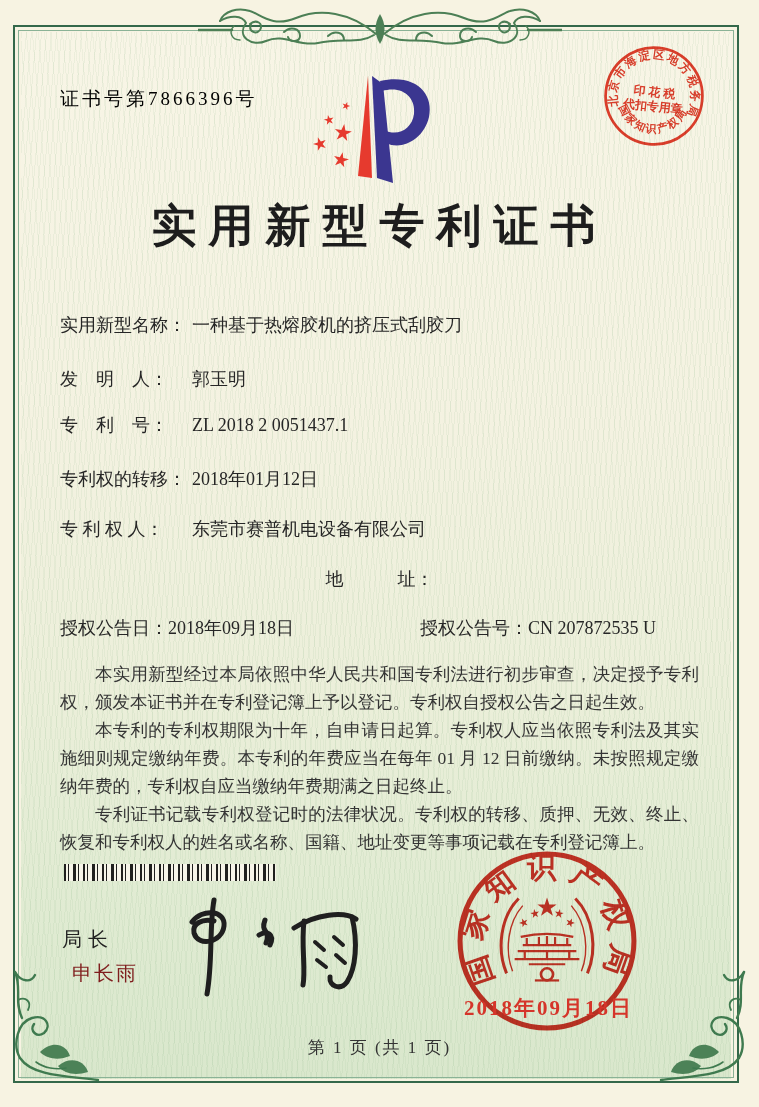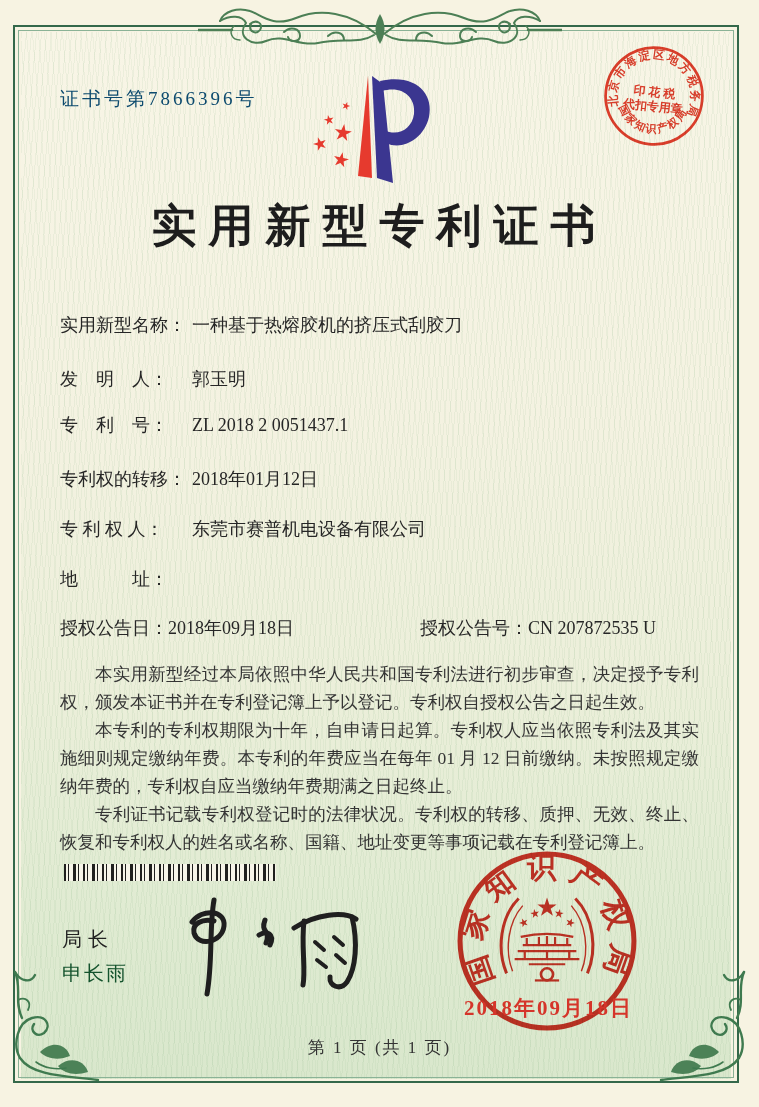--- a/index.html
+++ b/index.html
@@ -14,42 +14,42 @@
     position:absolute;left:21px;top:32px;right:28px;bottom:28px;
     background:
       repeating-linear-gradient(95deg, rgba(125,175,125,0.10) 0 1px, rgba(0,0,0,0) 1px 5px),
       repeating-linear-gradient(85deg, rgba(125,175,125,0.09) 0 1px, rgba(0,0,0,0) 1px 6px),
       linear-gradient(180deg,#f8f5e6 0%,#f4f2e1 38%,#ecefda 62%,#e0ebd2 84%,#d9e7cc 100%);
   }
   .frame-outer{position:absolute;left:13px;top:25px;right:20px;bottom:24px;border:2px solid #34684a;}
   .frame-inner{position:absolute;left:18px;top:30px;right:25px;bottom:29px;border:1px solid #8ab296;}
   .abs{position:absolute;}
 
-  .cert-no{left:60px;top:86px;font-size:19px;letter-spacing:3px;color:#0c4a6e;}
+  .cert-no{left:60px;top:86px;font-size:19px;letter-spacing:3px;color:#000000;}
   .title{left:0;right:0;top:196px;text-align:center;font-size:45px;font-weight:700;
          letter-spacing:12px;color:#1d1d1d;}
 
   .row{left:60px;right:60px;display:flex;align-items:center;font-size:18px;line-height:26px;color:#262626;}
   .row .lab{flex:0 0 132px;white-space:pre;}
   .row .val{flex:1;}
   .grant-row{left:60px;right:40px;font-size:18px;color:#262626;}
   .grant-right{position:absolute;left:360px;top:0;white-space:nowrap;}
 
   .paras{left:60px;right:60px;top:660px;font-size:17.5px;line-height:28px;color:#343434;text-align:justify;}
   .paras p{margin:0;text-indent:2em;}
 
   .barcode{left:64px;top:864px;width:212px;height:17px;
     background:repeating-linear-gradient(90deg,
       #20201e 0 2px,#f6f4e8 2px 4px,
       #20201e 4px 5px,#f6f4e8 5px 9px,
       #20201e 9px 12px,#f6f4e8 12px 14px,
       #20201e 14px 15px,#f6f4e8 15px 19px);}
 
   .director-label{left:62px;top:926px;font-size:20px;letter-spacing:6px;color:#222;}
-  .director-name{left:62px;top:960px;font-size:20px;letter-spacing:2px;color:#14532d;}
+  .director-name{left:72px;top:960px;font-size:20px;letter-spacing:2px;color:#7f1d1d;}
 
   .seal-date{left:464px;top:994px;font-size:21px;letter-spacing:2px;color:#d5352a;font-weight:700;z-index:6;}
   .footer{left:0;right:0;top:1036px;text-align:center;font-size:17px;letter-spacing:2px;color:#333;}
 
   svg{display:block;}
   .stamp{mix-blend-mode:multiply;}
 </style>
 </head>
 <body>
 
@@ -147,21 +147,21 @@
   <span class="val">ZL 2018 2 0051437.1</span>
 </div>
 <div class="abs row" style="top:466px;">
   <span class="lab">专利权的转移：</span>
   <span class="val">2018年01月12日</span>
 </div>
 <div class="abs row" style="top:516px;">
   <span class="lab">专 利 权 人：</span>
   <span class="val">东莞市赛普机电设备有限公司</span>
 </div>
-<div class="abs row" style="top:566px;">
+<div class="abs row" style="top:566px;flex-direction:column;">
   <span class="lab">地　　　址：</span>
 </div>
 <div class="abs grant-row" style="top:616px;">
   <span>授权公告日：</span><span>2018年09月18日</span>
   <span class="grant-right"><span>授权公告号：</span><span>CN 207872535 U</span></span>
 </div>
 
 <div class="abs paras">
   <p>本实用新型经过本局依照中华人民共和国专利法进行初步审查，决定授予专利权，颁发本证书并在专利登记簿上予以登记。专利权自授权公告之日起生效。</p>
   <p>本专利的专利权期限为十年，自申请日起算。专利权人应当依照专利法及其实施细则规定缴纳年费。本专利的年费应当在每年 01 月 12 日前缴纳。未按照规定缴纳年费的，专利权自应当缴纳年费期满之日起终止。</p>

